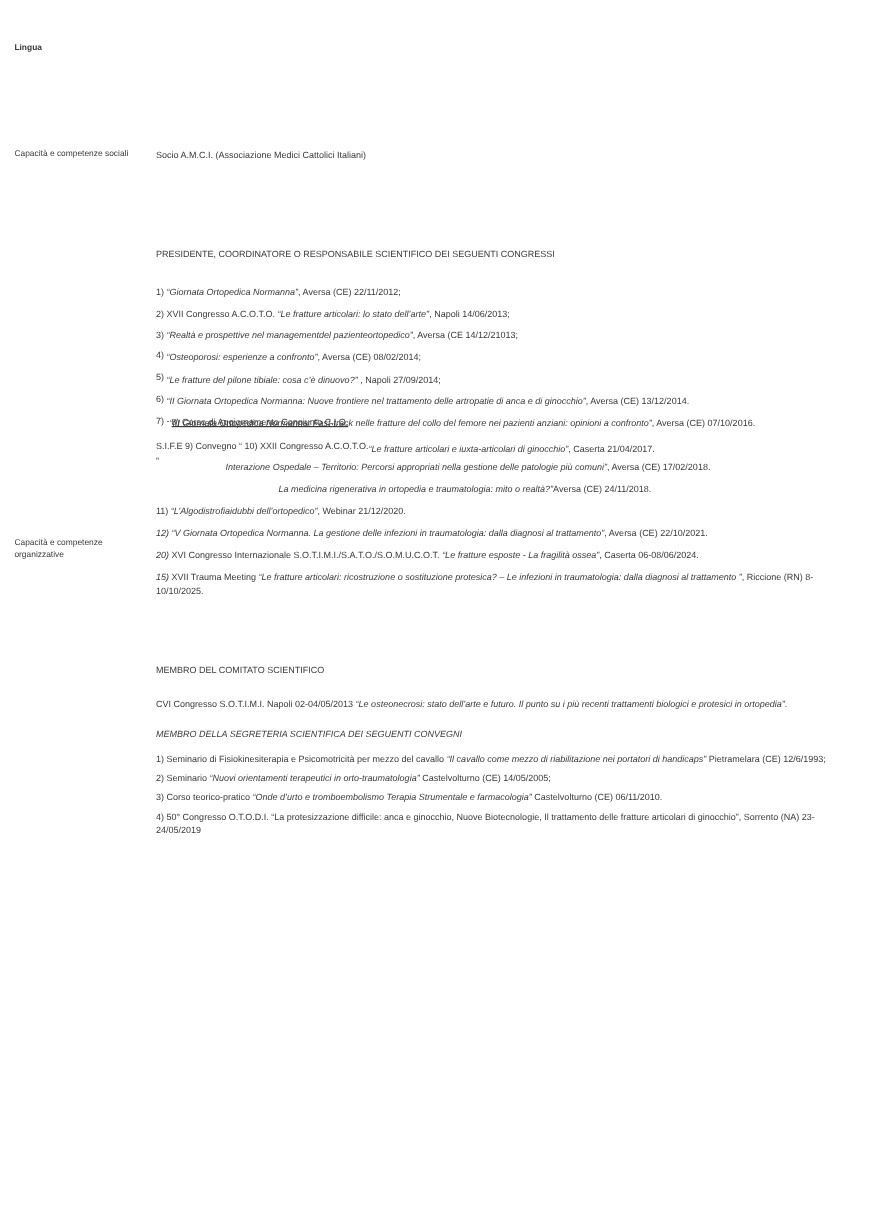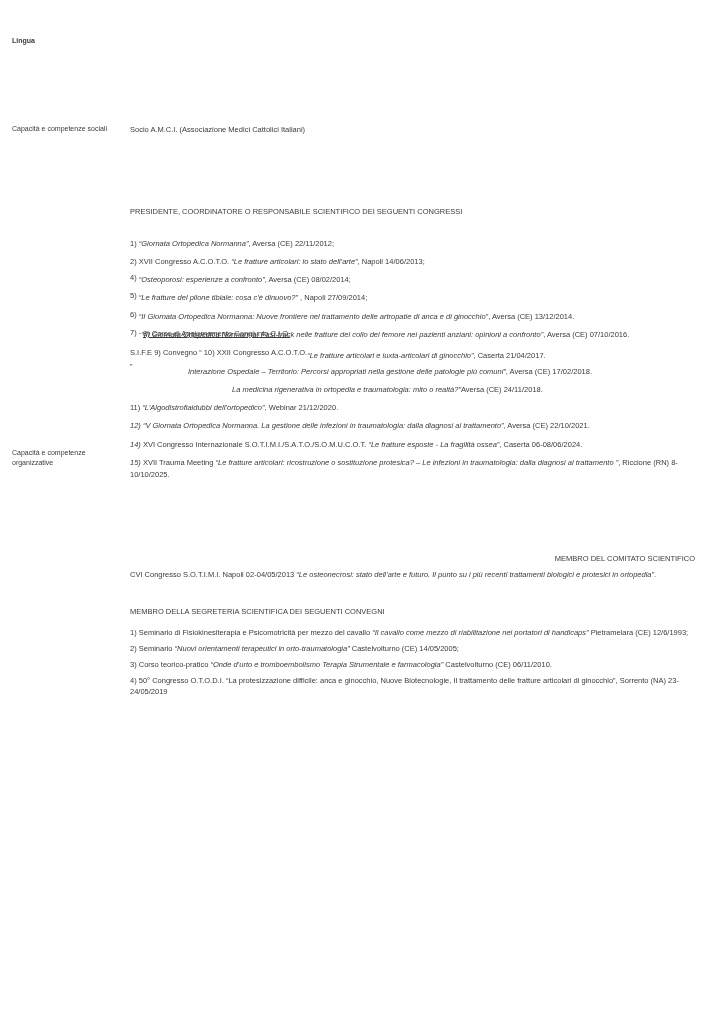--- a/index.html
+++ b/index.html
@@ -13,22 +13,22 @@
   #lbl-lingua { top:36px; }
   #lbl-sociali { top:124px; width:120px; }
   #lbl-organizzative { top:448px; width:95px; }
   .content { position:absolute; left:130px; width:565px; }
   #blk-sociali { top:124px; }
   #blk-presidente { top:206px; }
   #blk-comitato { top:553px; }
   #blk-segreteria { top:606px; }
   .heading { margin:0; }
   .hp { margin-bottom:20px; }
-  .hc { margin-bottom:4px;text-align:right; }
-  .hs { margin-bottom:9px; }
+  .hc { margin-bottom:16px; }
+  .hs { margin-bottom:9px;font-style:italic; }
   .line { margin-bottom:6.8px; }
   .tight .line { margin-bottom:4.5px; }
   .seg-n { font-style:normal; }
   .seg-i { font-style:italic; }
   .seg-sup { position:relative; top:-2px; }
   .seg-lowi { font-style:italic; position:relative; top:3px; }
   .seg-lown { position:relative; top:3px;text-align:center; }
   .overlap { position:relative; }
   .seg-ovl { position:absolute; left:13px; top:-1px; text-decoration:underline; white-space:nowrap; font-style:normal; }
   .indent1 { padding-left:58px; position:relative; }
@@ -46,30 +46,31 @@
 
   <div class="side-label" id="lbl-organizzative">Capacità e competenze organizzative</div>
 
   <div class="content" id="blk-sociali">Socio A.M.C.I. (Associazione Medici Cattolici Italiani)</div>
 
   <div class="content" id="blk-presidente">
     <div class="heading hp">PRESIDENTE, COORDINATORE O RESPONSABILE SCIENTIFICO DEI SEGUENTI CONGRESSI</div>
     <div>
         <div class="line"><span class="seg-n">1) </span><span class="seg-i">“Giornata Ortopedica Normanna”</span><span class="seg-n">, Aversa (CE) 22/11/2012;</span></div>
         <div class="line"><span class="seg-n">2) XVII Congresso A.C.O.T.O. </span><span class="seg-i">“Le fratture articolari: lo stato dell’arte”</span><span class="seg-n">, Napoli 14/06/2013;</span></div>
+        <div class="line"><span class="seg-n">3) </span><span class="seg-i">“Realtà e prospettive nel managementdel pazienteortopedico”</span><span class="seg-n">,   Aversa (CE 14/12/21013;</span></div>
         <div class="line"><span class="seg-sup">4) </span><span class="seg-i">“Osteoporosi: esperienze a confronto”</span><span class="seg-n">, Aversa (CE) 08/02/2014;</span></div>
         <div class="line"><span class="seg-sup">5) </span><span class="seg-i">“Le fratture del pilone tibiale: cosa c’è dinuovo?”</span><span class="seg-n"> , Napoli 27/09/2014;</span></div>
         <div class="line"><span class="seg-sup">6) </span><span class="seg-i">“II Giornata Ortopedica Normanna: Nuove frontiere nel trattamento delle artropatie di anca e di ginocchio”</span><span class="seg-n">, Aversa (CE) 13/12/2014.</span></div>
         <div class="line overlap"><span class="seg-sup">7) -</span><span class="seg-ovl">8)  Corso  di  Aggiornamento  Congiunto  C.I.O.</span><span class="seg-i">“III Giornata Ortopedica Normanna: Fast-track nelle fratture del collo del femore nei pazienti anziani: opinioni a confronto”</span><span class="seg-n">, Aversa (CE) 07/10/2016.</span></div>
         <div class="line"><span class="seg-n">S.I.F.E 9) Convegno “ 10) XXII Congresso A.C.O.T.O.</span><span class="seg-lowi">“Le fratture articolari e iuxta-articolari di ginocchio”</span><span class="seg-lown">, Caserta 21/04/2017.</span></div>
         <div class="line indent1"><span class="seg-mq">”</span><span class="seg-i">Interazione Ospedale – Territorio: Percorsi appropriati nella gestione delle patologie più comuni”</span><span class="seg-n">, Aversa (CE) 17/02/2018.</span></div>
         <div class="line indent2"><span class="seg-i">La medicina rigenerativa in ortopedia e traumatologia: mito o realtà?”</span><span class="seg-n">Aversa (CE) 24/11/2018.</span></div>
         <div class="line"><span class="seg-n">11) </span><span class="seg-i">“L’Algodistrofiaidubbi dell’ortopedico”</span><span class="seg-n">,   Webinar 21/12/2020.</span></div>
         <div class="line"><span class="seg-i">12) </span><span class="seg-i">“V Giornata Ortopedica Normanna. La gestione delle infezioni in traumatologia: dalla diagnosi al trattamento”</span><span class="seg-n">, Aversa (CE) 22/10/2021.</span></div>
-        <div class="line"><span class="seg-i">14) </span><span class="seg-n">XVI Congresso Internazionale S.O.T.I.M.I./S.A.T.O./S.O.M.U.C.O.T. </span><span class="seg-i">“Le fratture esposte - La fragilità ossea”</span><span class="seg-n">, Caserta 06-08/06/2024.</span></div>
+        <div class="line"><span class="seg-i">20) </span><span class="seg-n">XVI Congresso Internazionale S.O.T.I.M.I./S.A.T.O./S.O.M.U.C.O.T. </span><span class="seg-i">“Le fratture esposte - La fragilità ossea”</span><span class="seg-n">, Caserta 06-08/06/2024.</span></div>
         <div class="line"><span class="seg-i">15) </span><span class="seg-n">XVII Trauma Meeting </span><span class="seg-i">“Le fratture articolari: ricostruzione o sostituzione protesica? – Le infezioni in traumatologia: dalla diagnosi al trattamento ”</span><span class="seg-n">, Riccione (RN) 8-10/10/2025.</span></div>
       </div>
   </div>
 
   <div class="content" id="blk-comitato">
     <div class="heading hc">MEMBRO DEL COMITATO SCIENTIFICO</div>
     <div>
         <div class="line"><span class="seg-n">CVI Congresso S.O.T.I.M.I. Napoli 02-04/05/2013 </span><span class="seg-i">“Le osteonecrosi: stato dell’arte e futuro. Il punto su i più recenti trattamenti biologici e protesici in ortopedia”</span><span class="seg-n">.</span></div>
       </div>
   </div>

